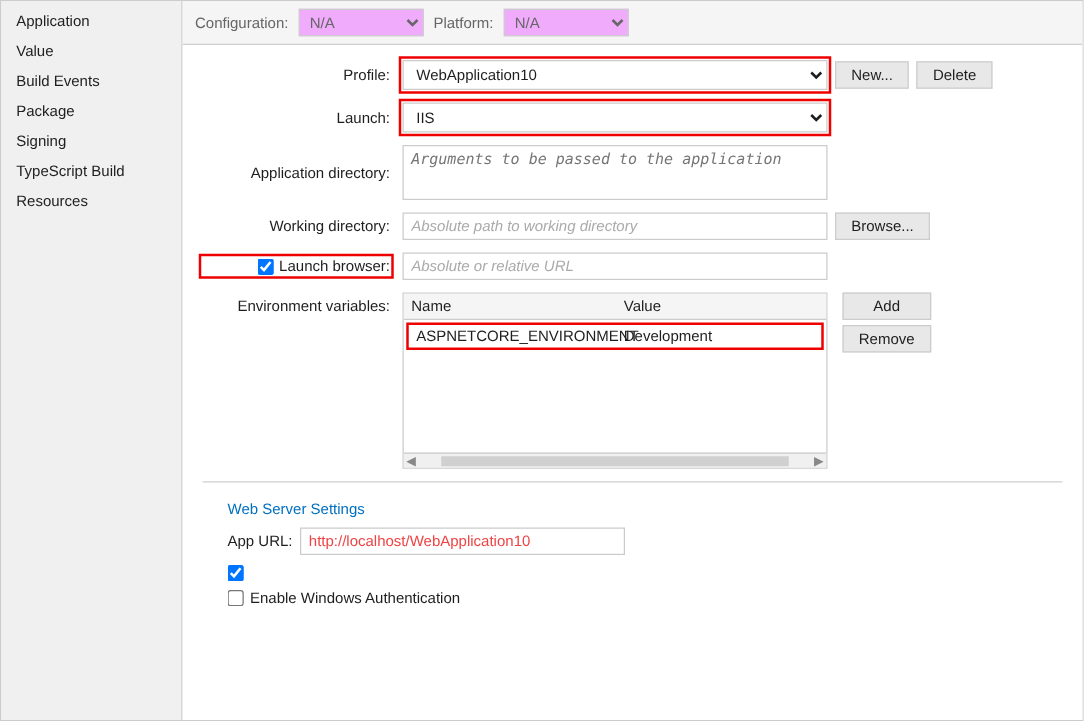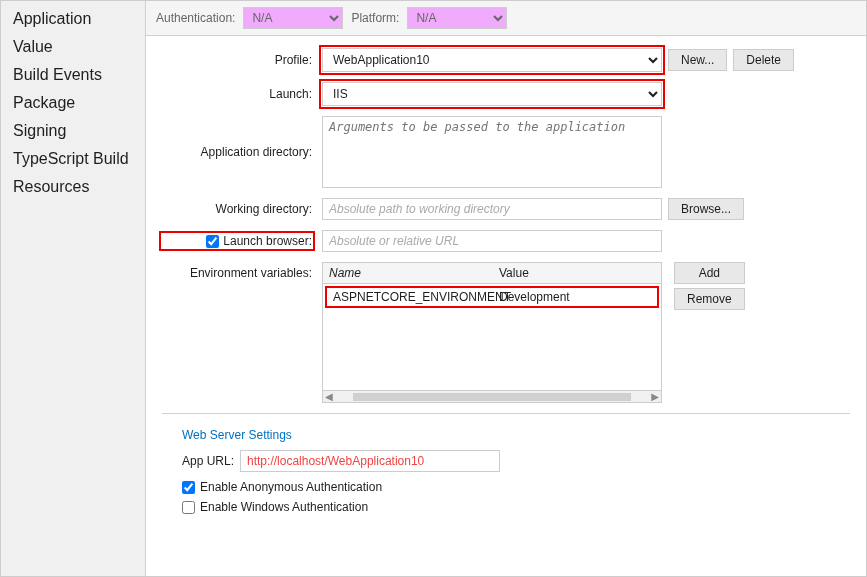--- a/index.html
+++ b/index.html
@@ -24,21 +24,21 @@
       width: 145px;
       min-width: 145px;
       background: #f0f0f0;
       border-right: 1px solid #d0d0d0;
       padding-top: 4px;
     }
     .sidebar-item {
       padding: 5px 12px;
       cursor: pointer;
       color: #1e1e1e;
-      font-size: 16px;
+      font-size: 12px;
     }
     .sidebar-item.active {
       background: #007acc;
       color: #fff;
       position: relative;
     }
     .sidebar-item.active::after {
       content: '▶';
       position: absolute;
       right: 6px;
@@ -115,21 +115,21 @@
     }
     input.field {
       width: 340px;
     }
     input.field::placeholder {
       color: #aaa;
       font-style: italic;
     }
     textarea.field {
       width: 340px;
-      height: 72px;
+      height: 44px;
       border: 1px solid #ccc;
       padding: 3px 6px;
       font-size: 12px;
       background: #fff;
       color: #aaa;
       font-style: italic;
       resize: none;
     }
     .btn {
       padding: 3px 12px;
@@ -157,21 +157,20 @@
     }
     .env-table-header {
       display: flex;
       background: #f5f5f5;
       border-bottom: 1px solid #ccc;
       padding: 3px 6px;
     }
     .env-col-name {
       width: 170px;
       font-weight: normal;
-      font-style: italic;
     }
     .env-col-value {
       flex: 1;
     }
     .env-table-row {
       display: flex;
       padding: 2px 6px;
       border: 2px solid #e00;
       margin: 2px;
     }
@@ -262,21 +261,21 @@
       <span>TypeScript Build</span>
     </div>
     <div class="sidebar-item">
       <span>Resources</span>
     </div>
   </div>
 
   <div class="main">
 
     <div class="top-bar">
-      <label>Authentication:</label>
+      <label>Configuration:</label>
       <select>
         <option>N/A</option>
       </select>
       <label>Platform:</label>
       <select>
         <option>N/A</option>
       </select>
     </div>
 
     <div class="content">
@@ -358,21 +357,20 @@
 
       <div class="section-header indent">Web Server Settings</div>
 
       <div class="indent">
         <div class="app-url-row">
           <span class="app-url-label">App URL:</span>
           <input type="text" class="app-url-input" value="http://localhost/WebApplication10" style="">
         </div>
         <div class="check-row">
           <input type="checkbox" checked="" style="">
-          <label>Enable Anonymous Authentication</label>
         </div>
         <div class="check-row">
           <input type="checkbox" style="">
           <label>Enable Windows Authentication</label>
         </div>
       </div>
 
     </div>
   </div>
 </div>

